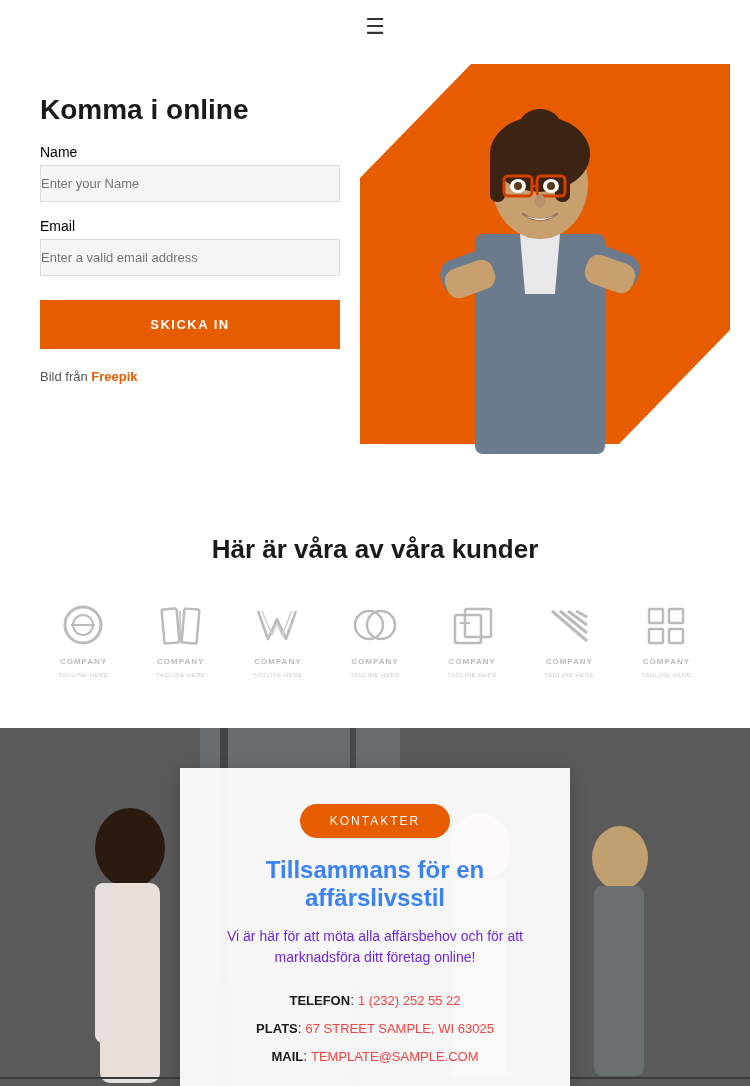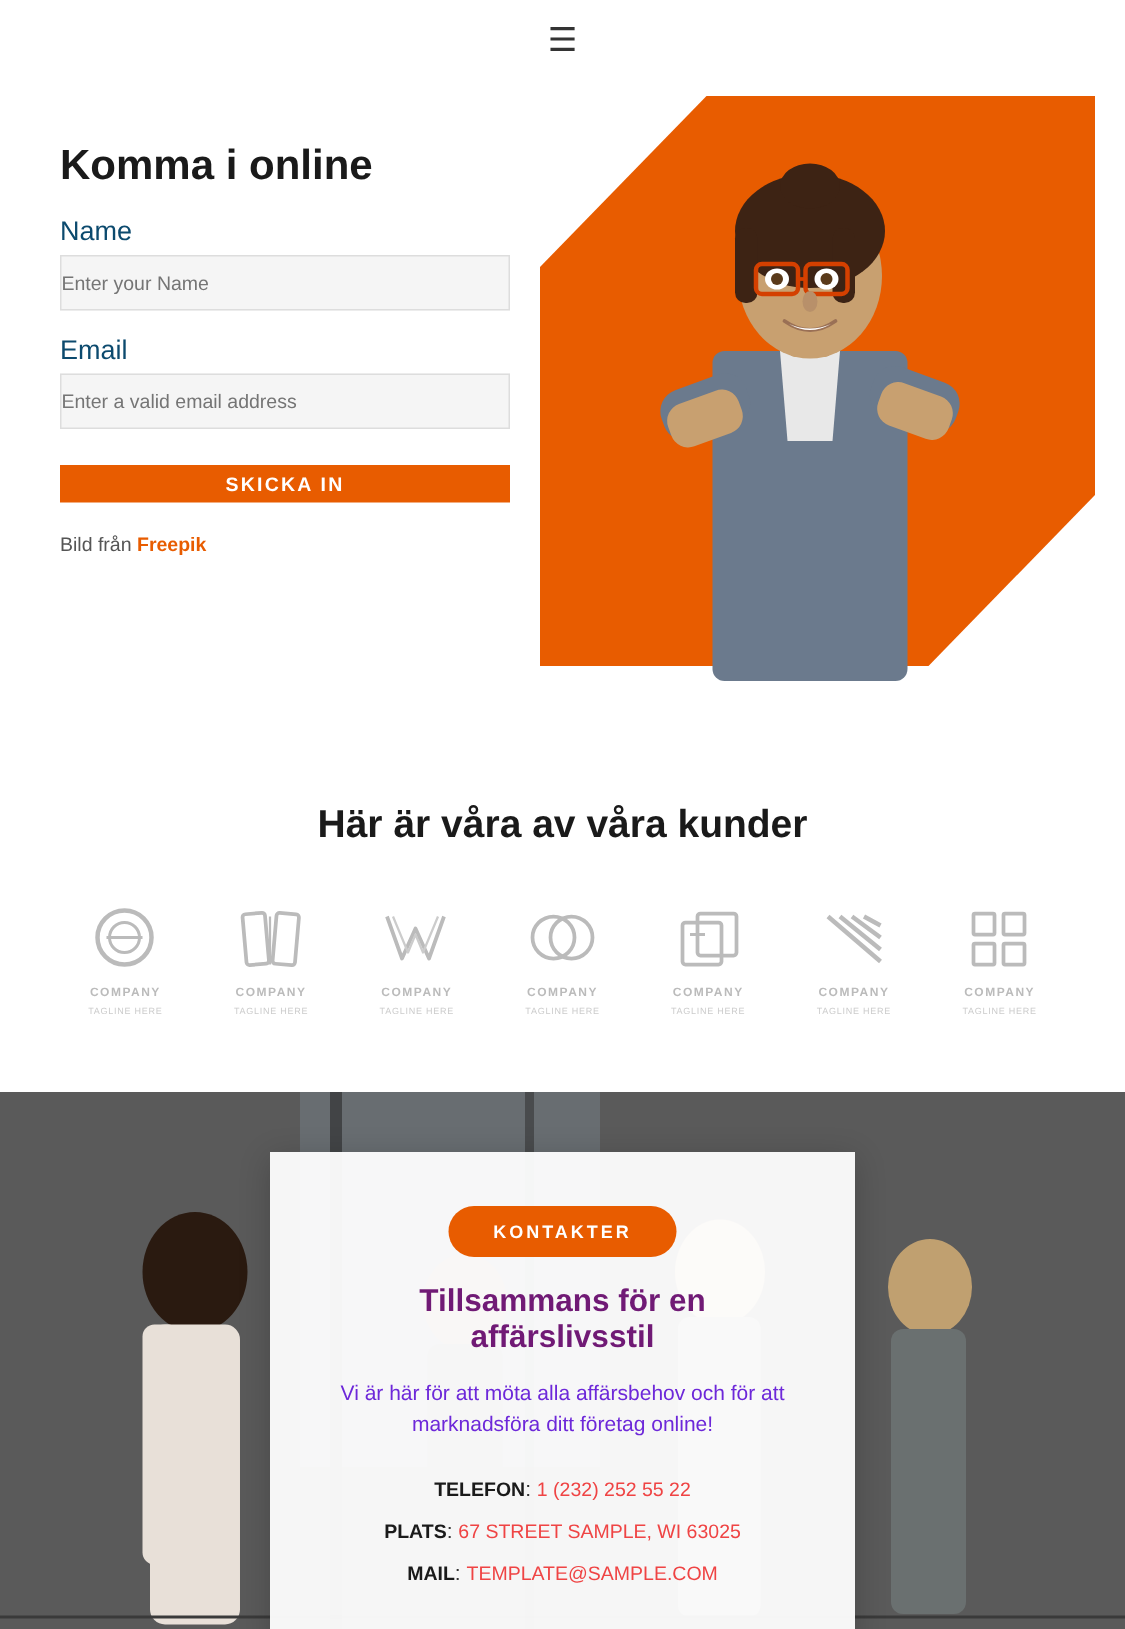--- a/index.html
+++ b/index.html
@@ -36,36 +36,36 @@
       font-size: 28px;
       font-weight: 700;
       color: #1a1a1a;
       margin-bottom: 18px;
     }
     .form-group {
       margin-bottom: 16px;
     }
     .form-group label {
       display: block;
-      font-size: 18px;
-      color: #0c4a6e;
+      font-size: 14px;
+      color: #000000;
       margin-bottom: 5px;
     }
     .form-group input {
       width: 100%;
       padding: 10px 0;
       border: 1px solid #ddd;
       background: #f5f5f5;
       font-size: 13px;
       color: #999;
       outline: none;
     }
     .submit-btn {
       width: 100%;
-      padding: 5px;
+      padding: 17px;
       background: #e85c00;
       color: #fff;
       font-size: 13px;
       font-weight: 700;
       letter-spacing: 1.5px;
       border: none;
       cursor: pointer;
       margin-top: 8px;
       text-transform: uppercase;
     }
@@ -161,31 +161,31 @@
       padding: 36px 40px;
       text-align: center;
       box-shadow: 0 4px 20px rgba(0,0,0,0.2);
     }
     .contact-btn {
       display: inline-block;
       padding: 10px 30px;
       background: #e85c00;
       color: #fff;
       font-size: 12px;
-      font-weight: 700;
+      font-weight: 400;
       letter-spacing: 2px;
       text-transform: uppercase;
       border-radius: 20px;
       cursor: pointer;
       margin-bottom: 18px;
     }
     .contact-card h2 {
-      font-size: 21px;
-      font-weight: 700;
-      color: #701a75;
+      font-size: 24px;
+      font-weight: 700;
+      color: #3b82f6;
       margin-bottom: 14px;
     }
     .contact-card p.desc {
       font-size: 14px;
       color: #6d28d9;
       line-height: 1.5;
       margin-bottom: 18px;
     }
     .contact-info {
       font-size: 14px;

